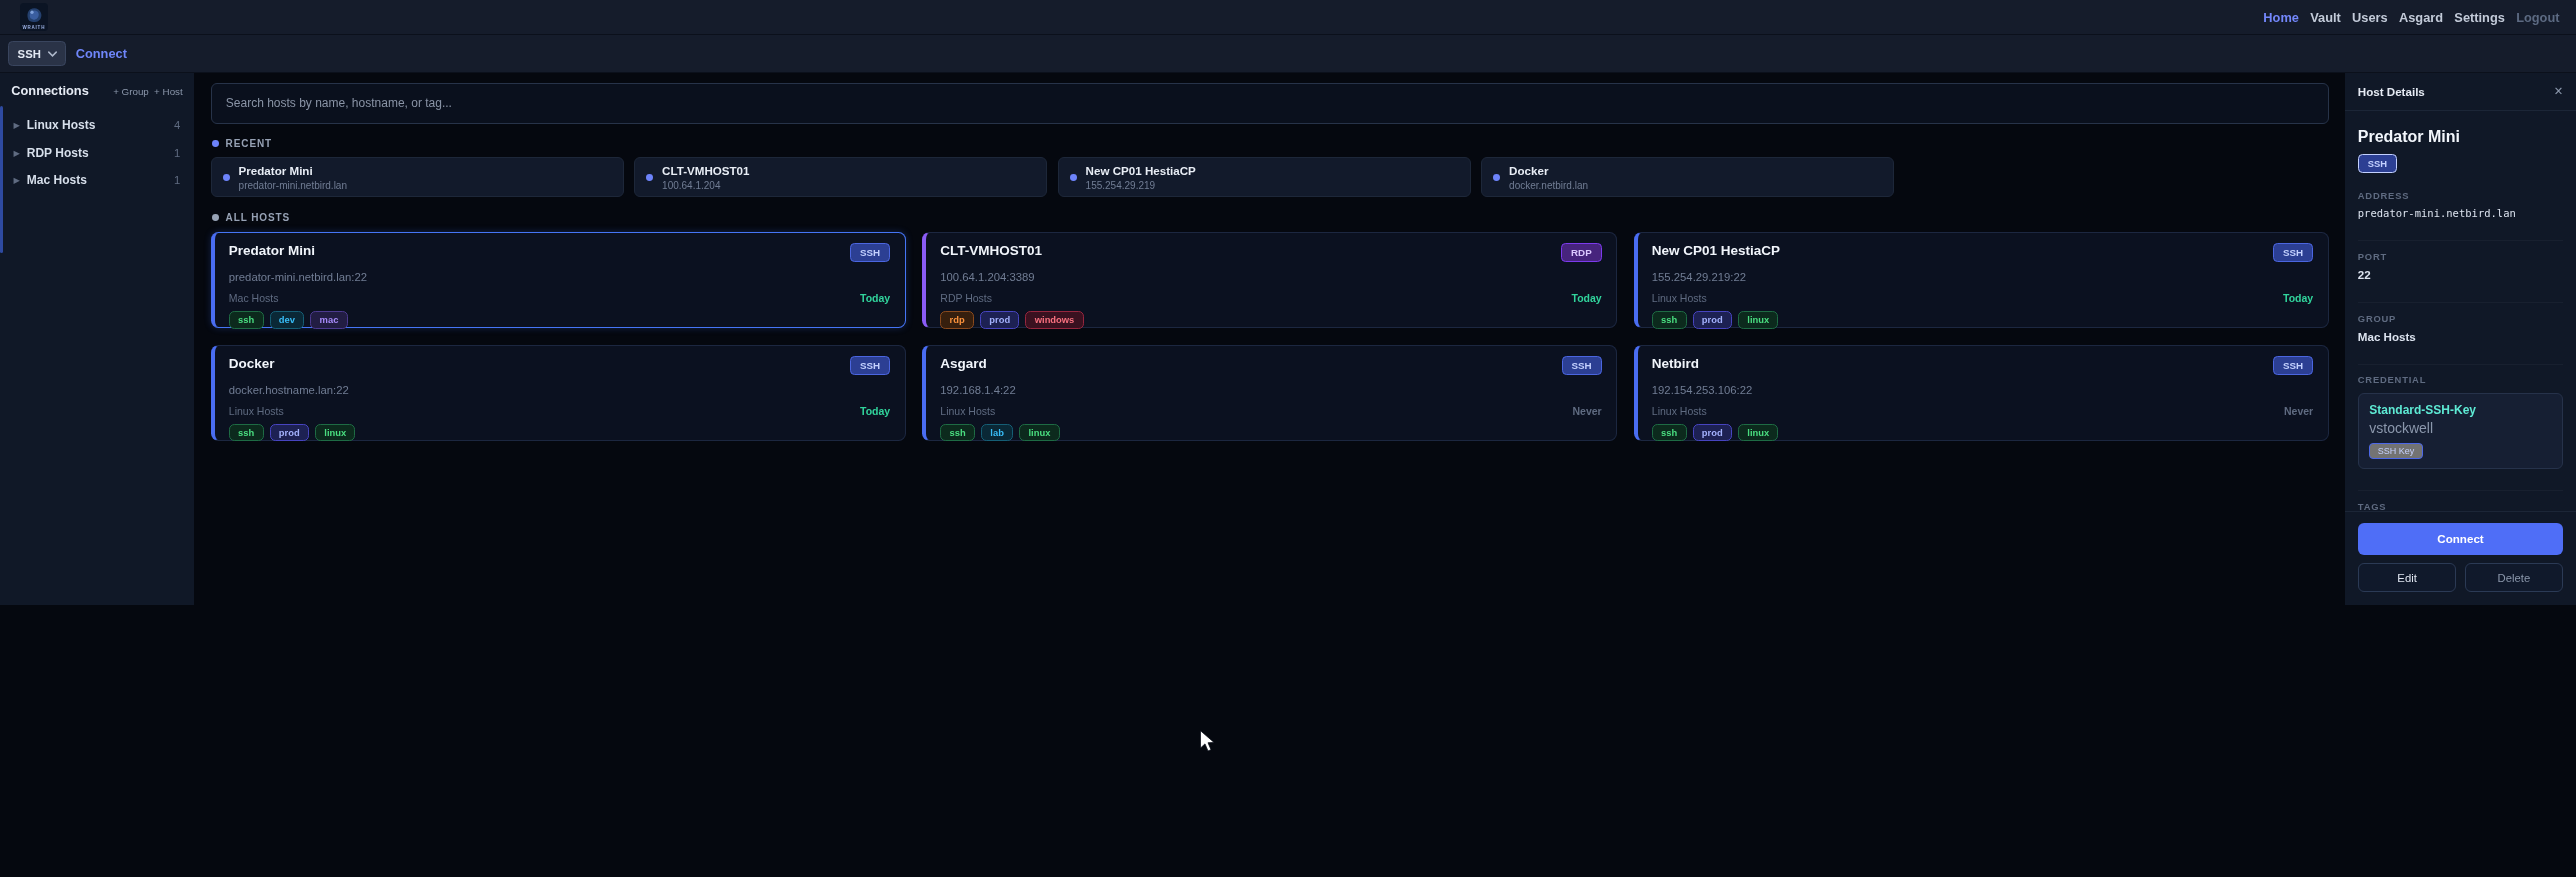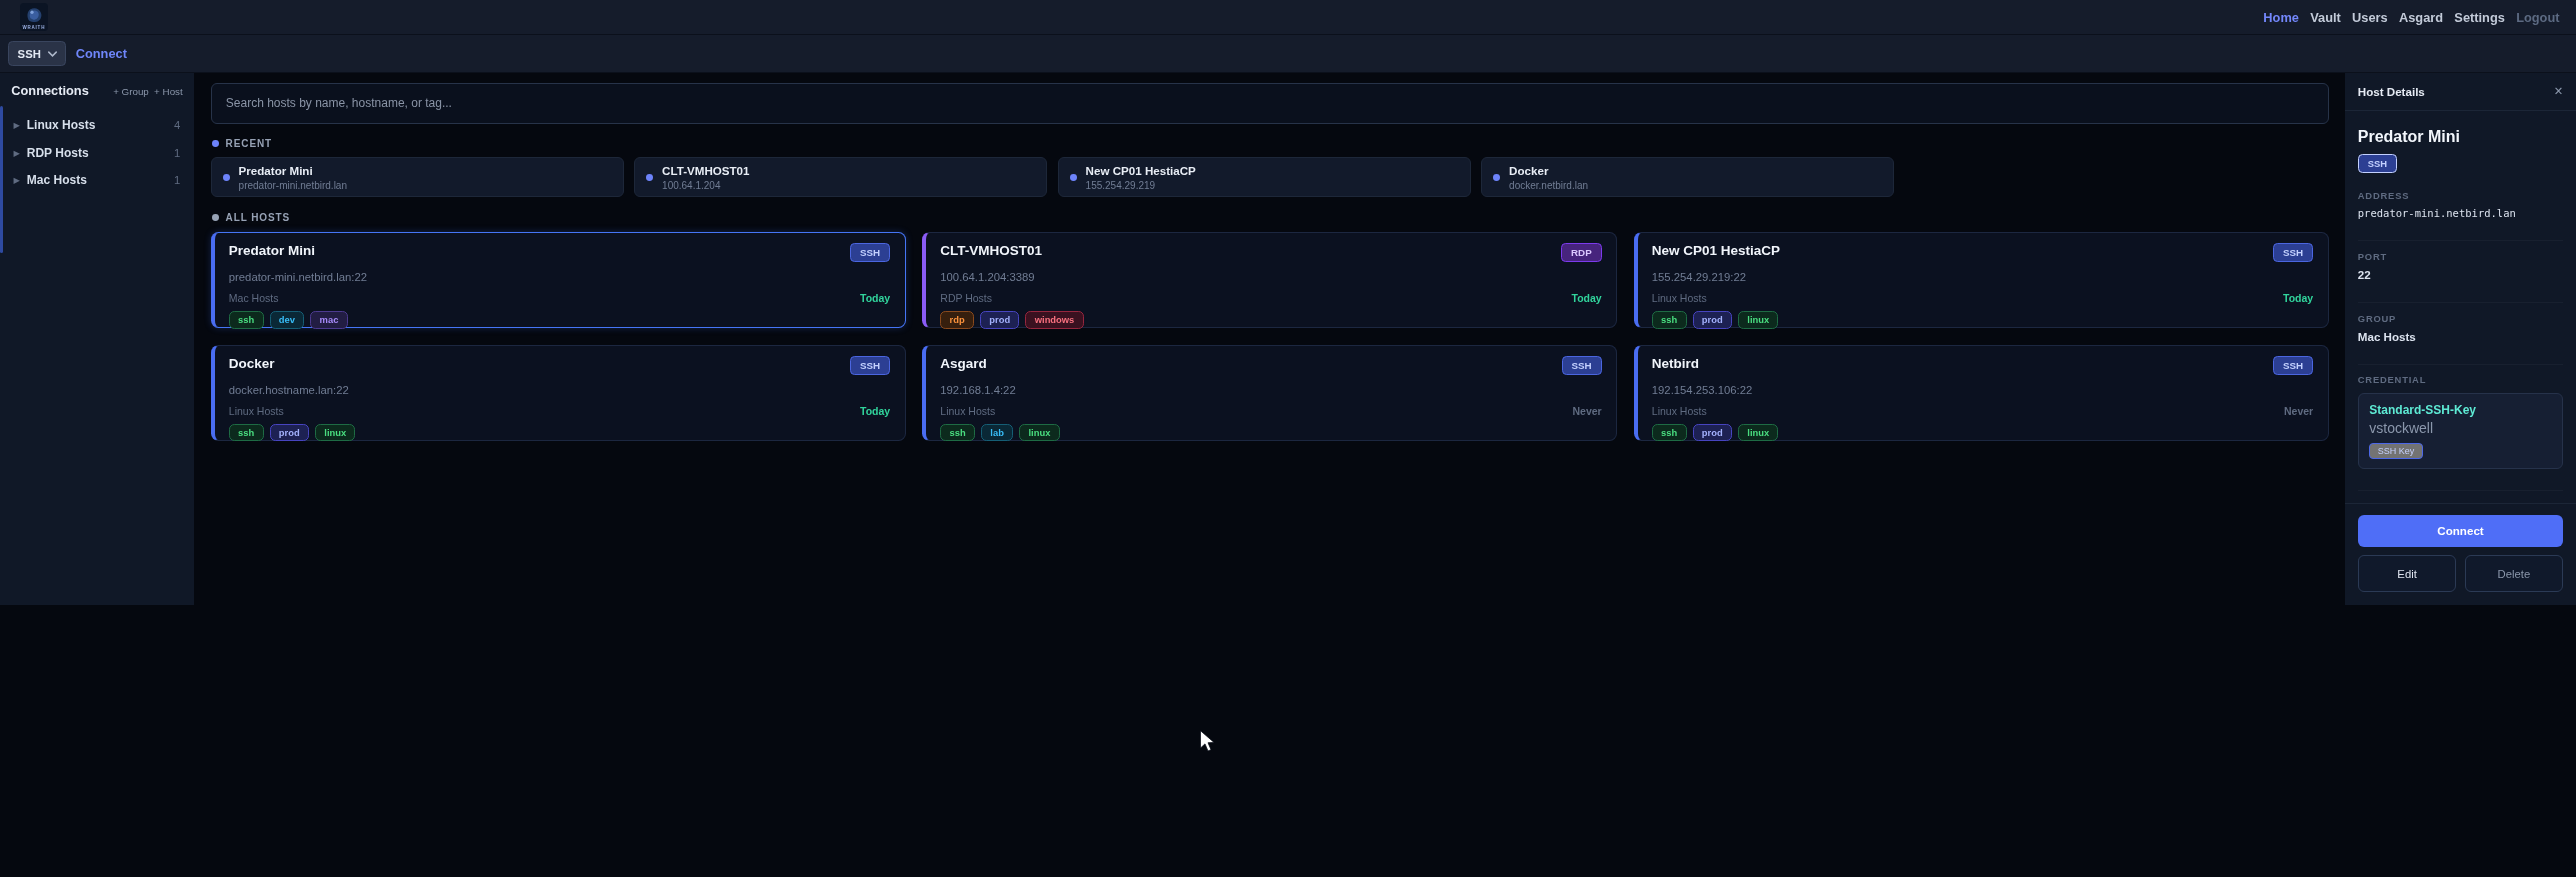--- a/index.html
+++ b/index.html
@@ -118,21 +118,21 @@
   .d-value { font-size:11.6px; color:#dce3ef; margin-top:6px; font-weight:600; }
   .mono { font-family:"DejaVu Sans Mono", monospace; font-size:10.5px; font-weight:400; }
   .cred-card { background:#161f33; border:0.8px solid #26324a; border-radius:6px; padding:9px 10.5px; margin-top:7.5px; }
   .cred-name { font-size:12px; color:#5eead4; font-weight:600; }
   .cred-user { font-size:14px; color:#8b97ac; margin:3px 0 6.8px; }
   .cred-badge { display:inline-block; font-size:9px; color:#c7d2fe; background:#737373; border:0.8px solid #4c67e8; border-radius:4px; padding:2.3px 7.5px; }
   .d-tags { margin-top:7.5px; }
   .details-actions { padding:11.3px 12.8px 12.8px; border-top:0.8px solid #1c2637; flex-shrink:0; }
   .btn-connect { width:100%; height:32px; background:#4f6ef7; color:#ffffff; font-size:11.6px; font-weight:700; border:none; border-radius:6px; cursor:pointer; font-family:"Liberation Sans", sans-serif; }
   .btn-row { display:flex; gap:8.3px; margin-top:8.3px; }
-  .btn-secondary { flex:1; height:37px; background:#10192b; border:0.8px solid #2b3a55; border-radius:6px; font-size:11.3px; cursor:pointer; font-family:"Liberation Sans", sans-serif; }
+  .btn-secondary { flex:1; height:29px; background:#10192b; border:0.8px solid #2b3a55; border-radius:6px; font-size:11.3px; cursor:pointer; font-family:"Liberation Sans", sans-serif; }
   .btn-edit { color:#dfe5f0; }
   .btn-delete { color:#8b97ab; }
   
   .cursor { position:absolute; left:1199px; top:730px; z-index:99; pointer-events:none; }
 </style>
 </head>
 <body>
 
 <header class="bar1">
   <div class="logo">

